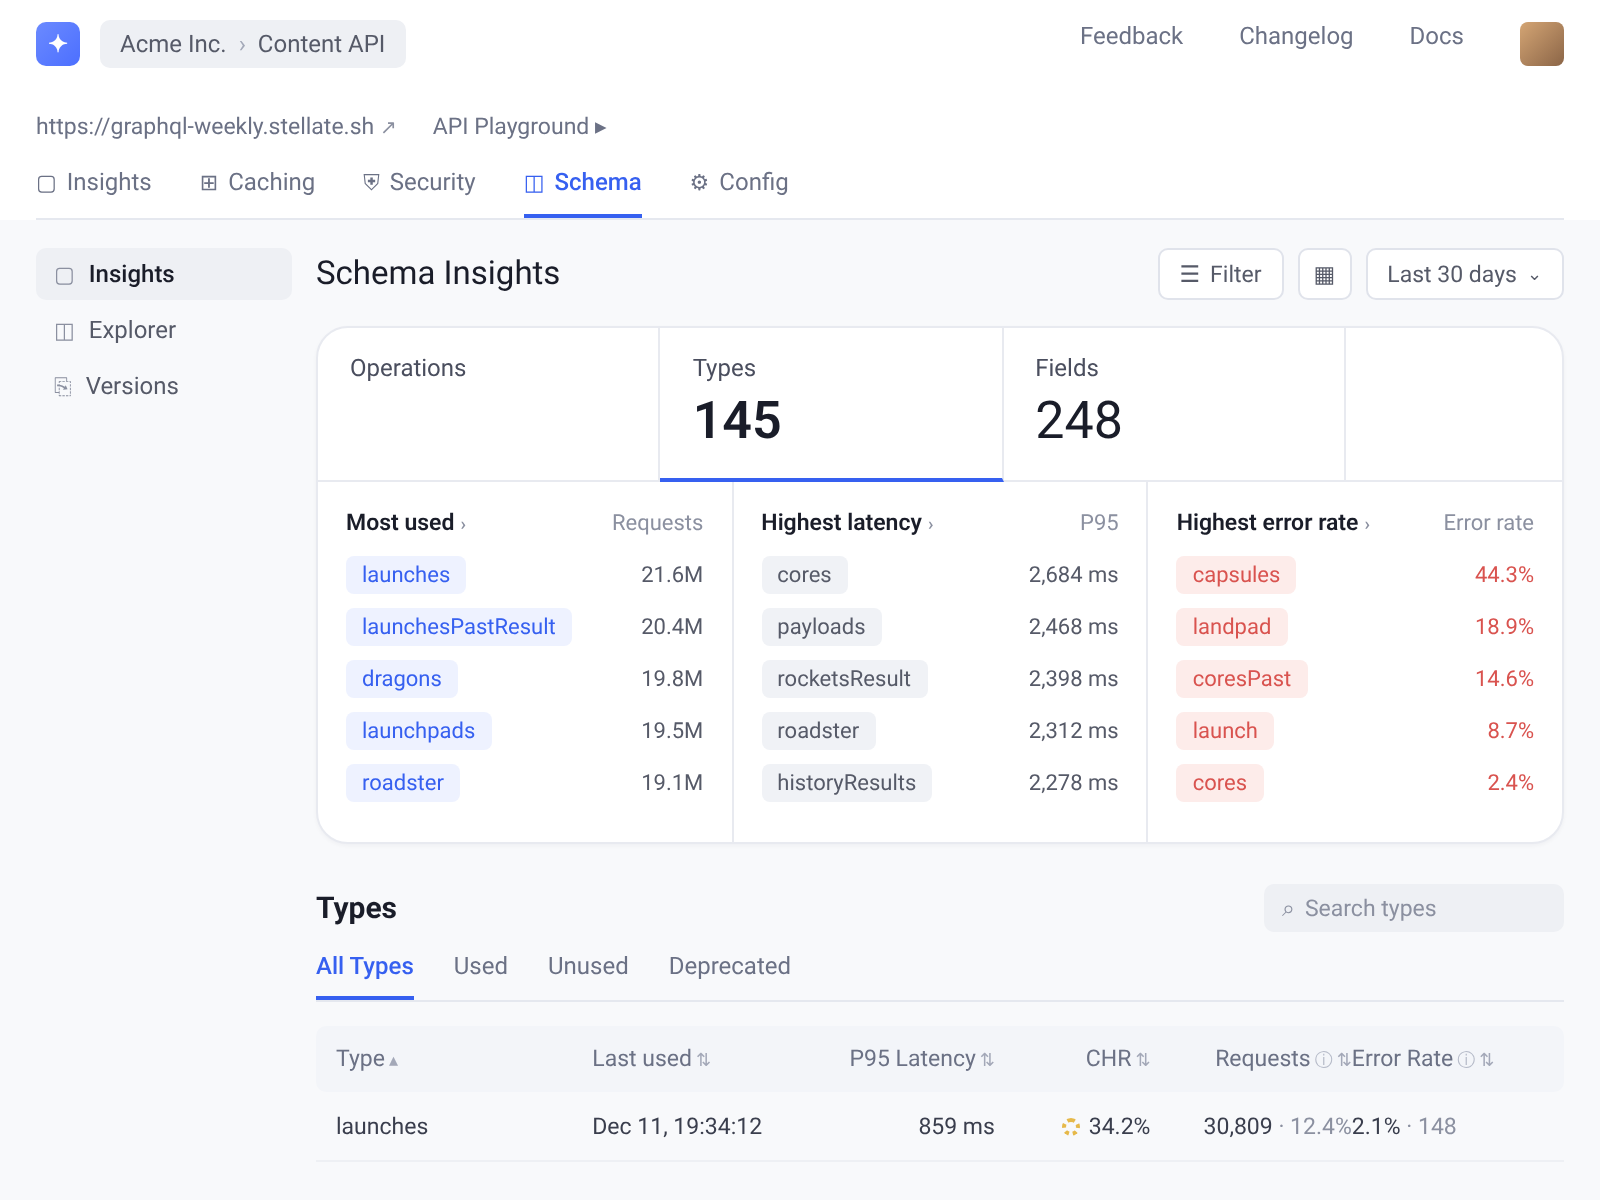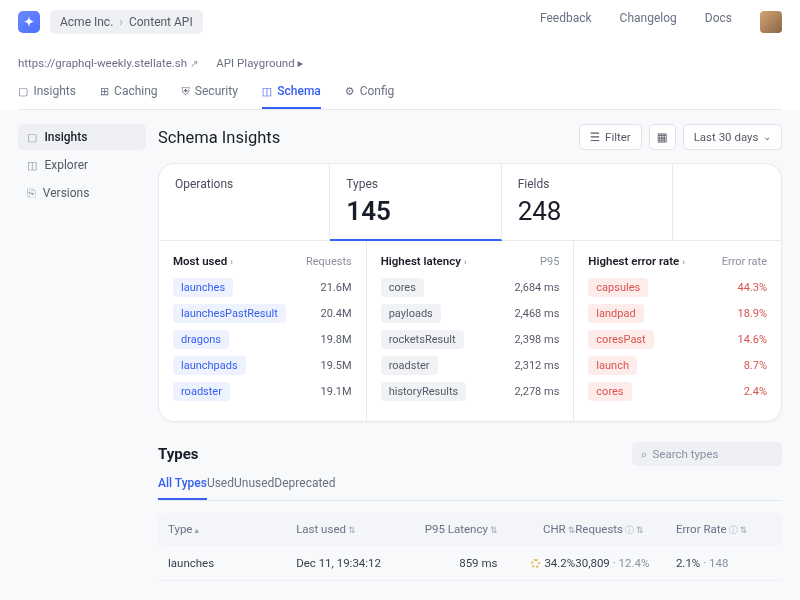--- a/index.html
+++ b/index.html
@@ -48,31 +48,31 @@
 .list-metric{margin-left:auto;color:#8b90a0;font-size:11px}
 .list-row{display:flex;align-items:center;margin-bottom:7px;font-size:11.5px}
 .pill{flex:0 0 auto;padding:3px 8px;border-radius:4px;color:#3660f0;background:#eef2ff;font-size:11px}
 .pill.warm{color:#d9534f;background:#fdecea}
 .pill.neutral{color:#565a68;background:#f0f2f6}
 .list-val{margin-left:auto;color:#565a68;font-size:11px}
 .list-val.warm{color:#d9534f}
 .types-head{display:flex;align-items:center;margin:20px 0 10px}
 .types-title{font-size:15px;font-weight:700}
 .search{margin-left:auto;background:#eef0f4;border-radius:5px;padding:5px 9px;display:flex;align-items:center;gap:5px;font-size:11.5px;color:#8b90a0;width:150px}
-.type-tabs{display:flex;font-size:12px;border-bottom:1px solid #e5e8ef;margin-bottom:12px}
+.type-tabs{display:flex;gap:20px;font-size:12px;border-bottom:1px solid #e5e8ef;margin-bottom:12px}
 .type-tab{padding:0 0 8px;color:#6b7185;cursor:pointer;border-bottom:2px solid transparent}
 .type-tab.active{color:#3660f0;border-bottom-color:#3660f0;font-weight:500}
 .table{width:100%;font-size:11.5px}
 .thead{display:flex;padding:9px 10px;background:#f3f5f9;color:#6b7185;border-radius:5px;margin-top:7px}
 .trow{display:flex;padding:10px 10px;border-bottom:1px solid #eef0f4;color:#3a3e4d}
 .c-type{flex:1.4}
 .c-last{flex:1.3}
 .c-p95{flex:0.9;text-align:right}
 .c-chr{flex:0.85;text-align:right}
-.c-req{flex:1.1;text-align:left}
+.c-req{flex:1.1;text-align:right}
 .c-err{flex:1.05;text-align:left}
 .sort{font-size:9px;color:#a3a8b8;margin-left:2px}
 .info{font-size:9px;color:#b5bac8;margin-left:2px}
 .dot{display:inline-block;width:9px;height:9px;border-radius:50%;border:2px dotted #e6b94a;margin-right:4px;vertical-align:middle}
 .muted{color:#8b90a0}
 </style>
 </head>
 <body>
 
 <div class="topbar">

